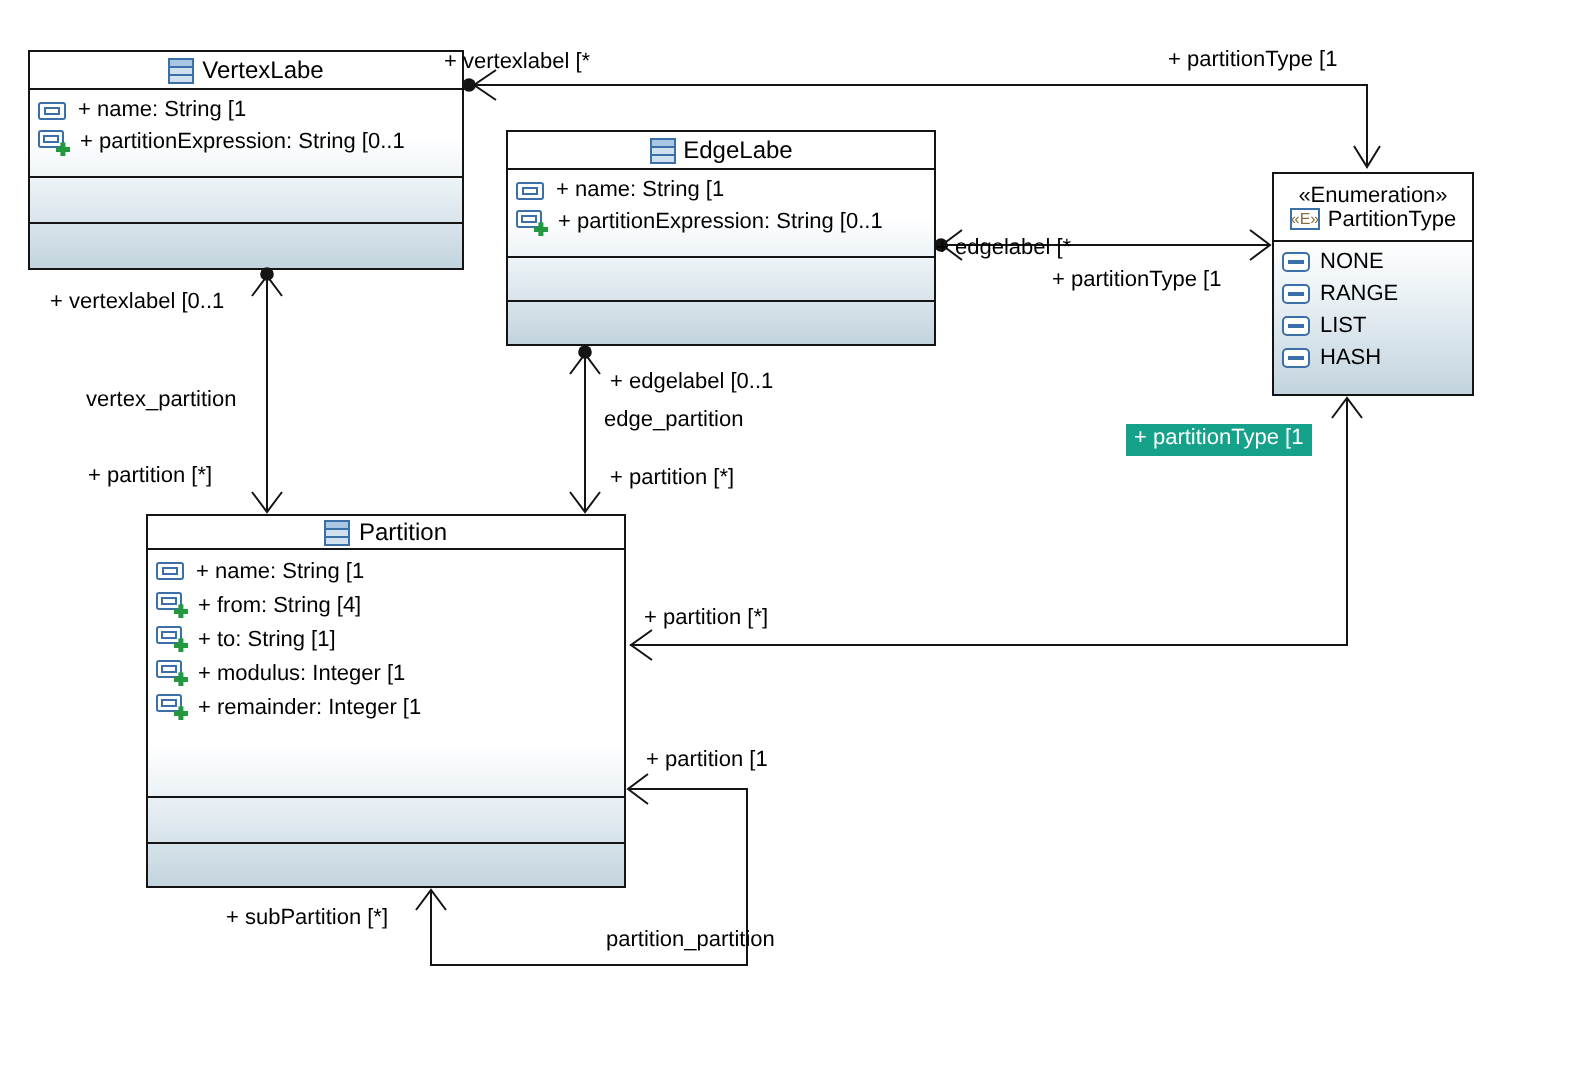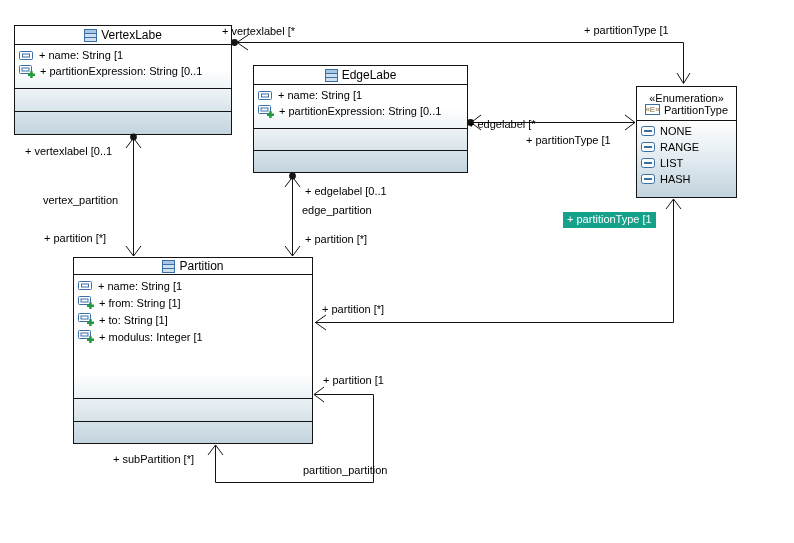--- a/index.html
+++ b/index.html
@@ -134,21 +134,21 @@
       </div>
       <div class="attr-row" style="height:17px;">
         <span class="icon">
           <svg width="16" height="13" viewBox="0 0 16 13">
             <rect x="0.5" y="0.5" width="12" height="8" rx="1" fill="#fff" stroke="#3a6fa8"></rect>
             <rect x="3" y="3" width="7" height="3" fill="none" stroke="#3a6fa8"></rect>
             <rect x="9" y="8.5" width="7" height="2.5" fill="#22993e"></rect>
             <rect x="11.2" y="6.2" width="2.5" height="7" fill="#22993e"></rect>
           </svg>
         </span>
-        <span>+ from: String [1]</span>
+        <span>+ from: String [4]</span>
       </div>
       <div class="attr-row" style="height:17px;">
         <span class="icon">
           <svg width="16" height="13" viewBox="0 0 16 13">
             <rect x="0.5" y="0.5" width="12" height="8" rx="1" fill="#fff" stroke="#3a6fa8"></rect>
             <rect x="3" y="3" width="7" height="3" fill="none" stroke="#3a6fa8"></rect>
             <rect x="9" y="8.5" width="7" height="2.5" fill="#22993e"></rect>
             <rect x="11.2" y="6.2" width="2.5" height="7" fill="#22993e"></rect>
           </svg>
         </span>
@@ -157,20 +157,31 @@
       <div class="attr-row" style="height:17px;">
         <span class="icon">
           <svg width="16" height="13" viewBox="0 0 16 13">
             <rect x="0.5" y="0.5" width="12" height="8" rx="1" fill="#fff" stroke="#3a6fa8"></rect>
             <rect x="3" y="3" width="7" height="3" fill="none" stroke="#3a6fa8"></rect>
             <rect x="9" y="8.5" width="7" height="2.5" fill="#22993e"></rect>
             <rect x="11.2" y="6.2" width="2.5" height="7" fill="#22993e"></rect>
           </svg>
         </span>
         <span>+ modulus: Integer [1</span>
+      </div>
+      <div class="attr-row" style="height:17px;">
+        <span class="icon">
+          <svg width="16" height="13" viewBox="0 0 16 13">
+            <rect x="0.5" y="0.5" width="12" height="8" rx="1" fill="#fff" stroke="#3a6fa8"></rect>
+            <rect x="3" y="3" width="7" height="3" fill="none" stroke="#3a6fa8"></rect>
+            <rect x="9" y="8.5" width="7" height="2.5" fill="#22993e"></rect>
+            <rect x="11.2" y="6.2" width="2.5" height="7" fill="#22993e"></rect>
+          </svg>
+        </span>
+        <span>+ remainder: Integer [1</span>
       </div>
     </div>
     <div class="compartment fill"></div>
     <div class="compartment fill"></div>
   </div>
 
   <div class="uml-box" style="left:636px;top:86px;width:101px;height:112px;background:linear-gradient(180deg,#ffffff 30%,#eaf1f5 55%,#c3d4de 100%);">
     <div class="box-header enum-head" style="height:31px;text-align:center;">
       <span class="enum-line">«Enumeration»</span>
       <span class="enum-line">

